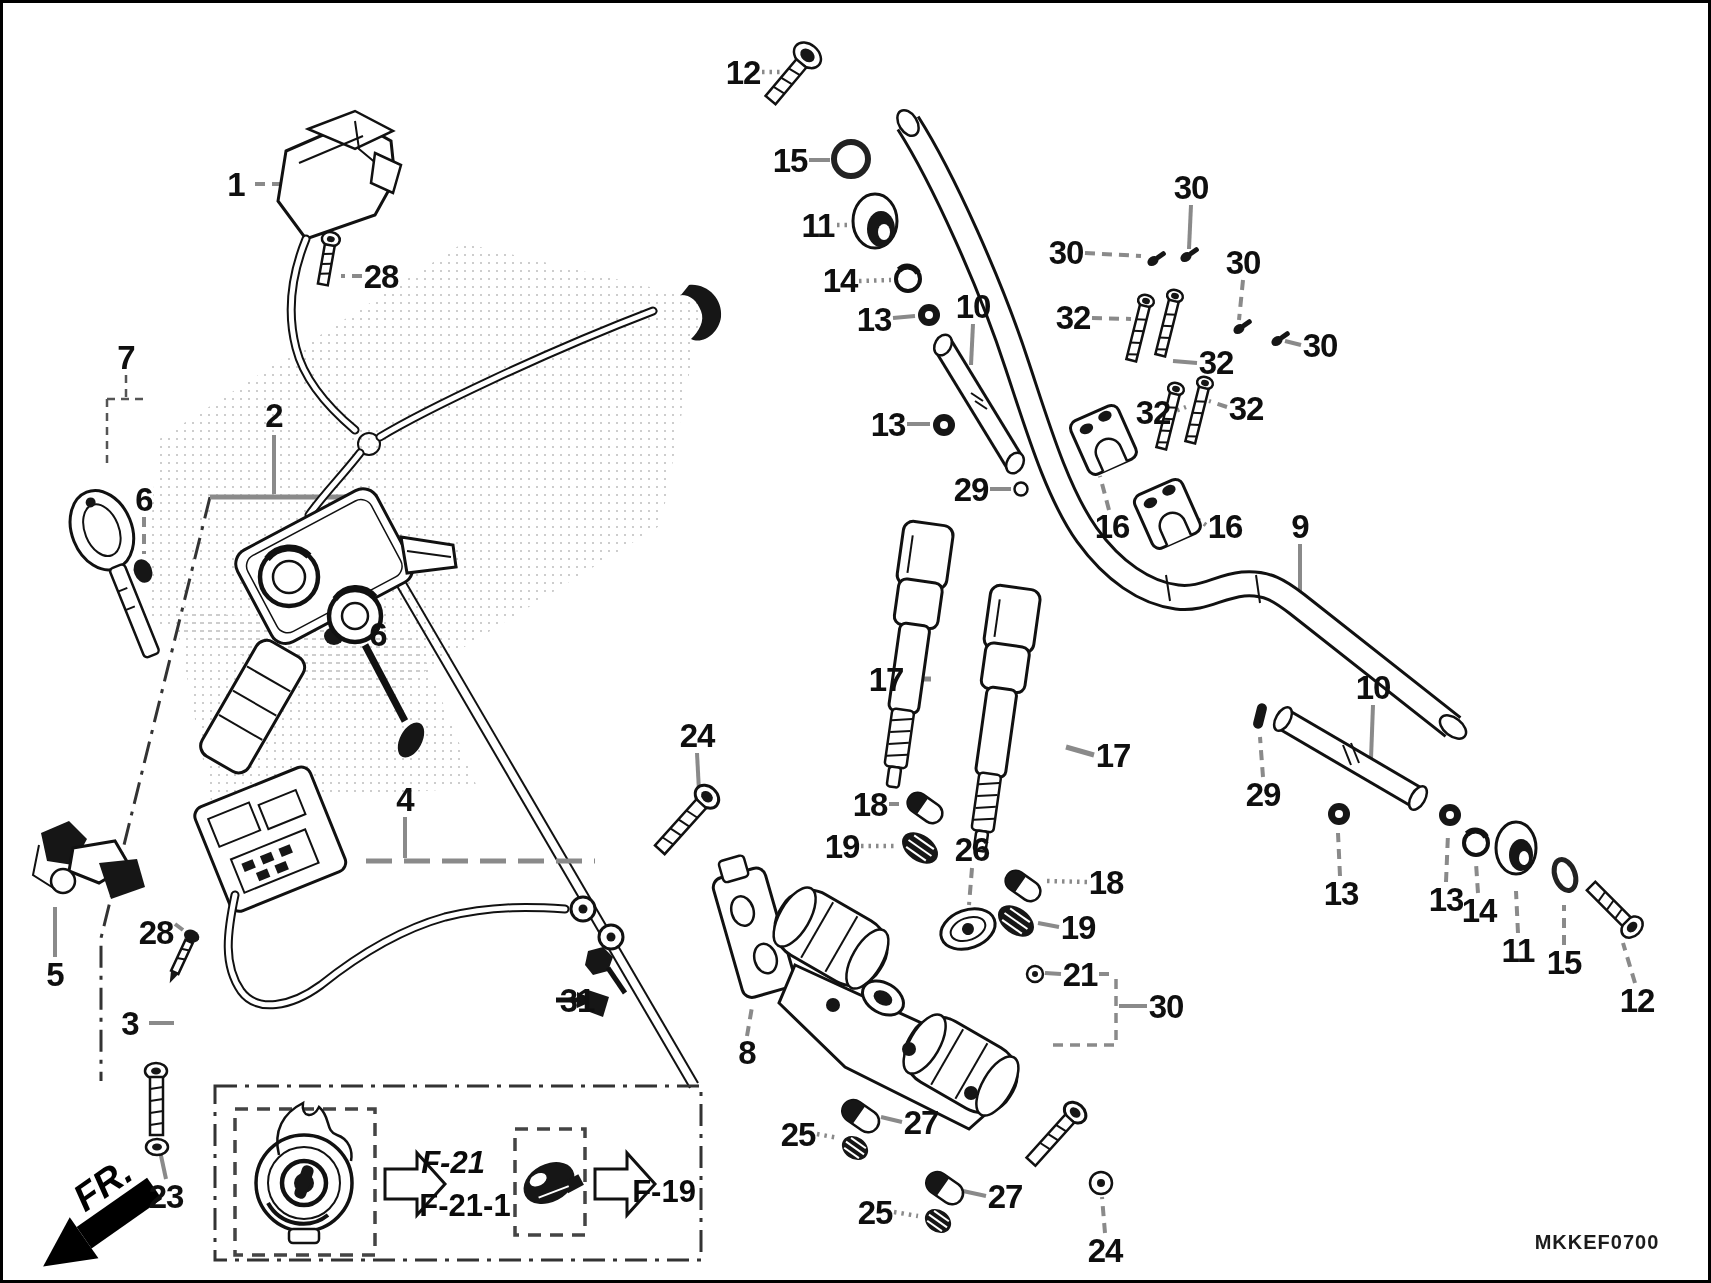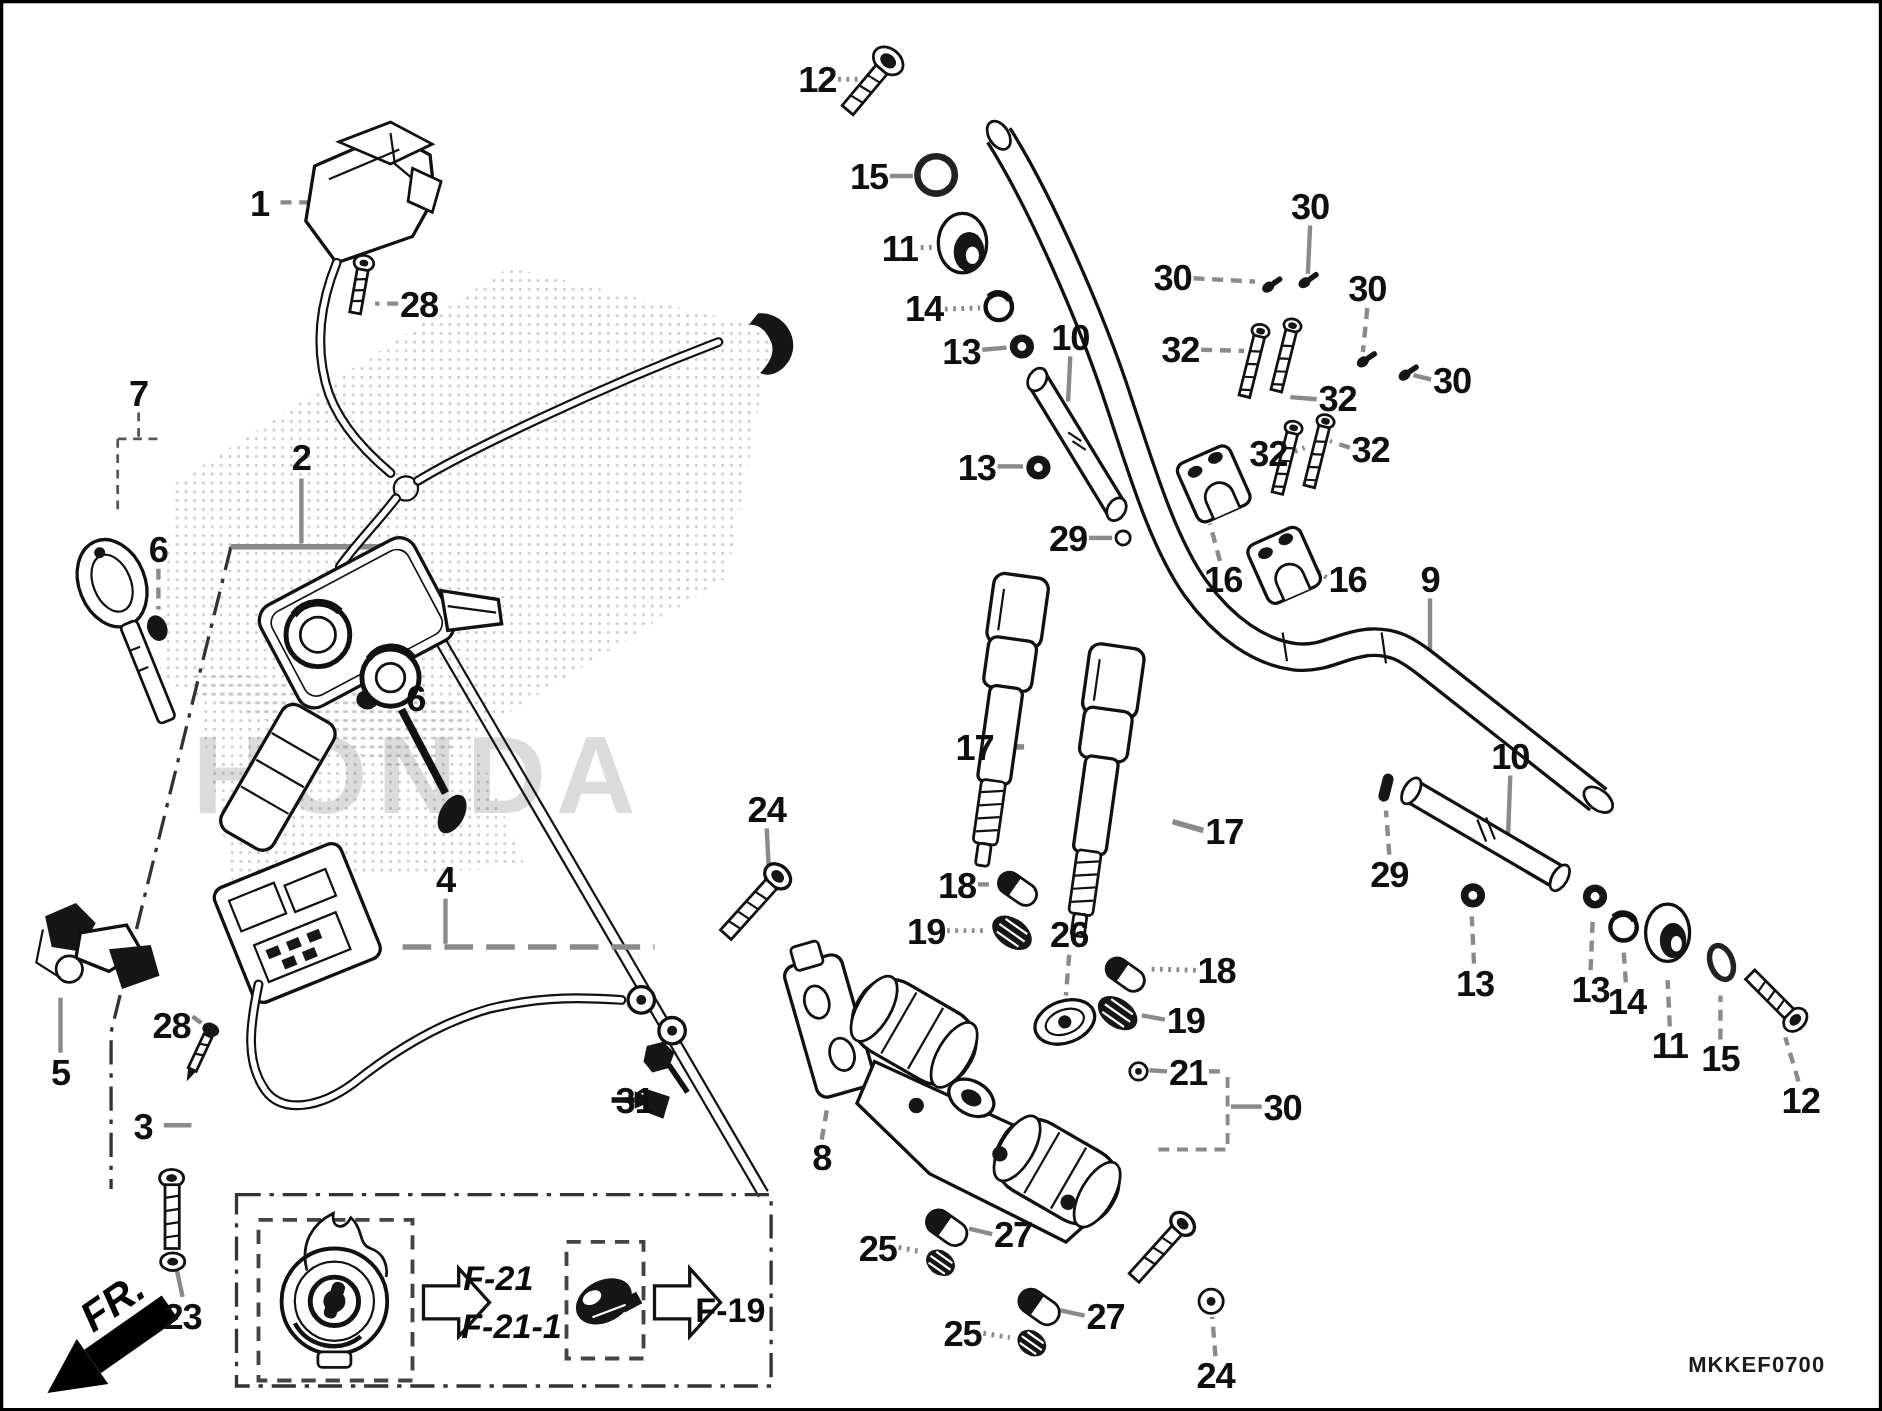--- a/index.html
+++ b/index.html
@@ -63,21 +63,20 @@
     position:absolute;left:1594px;top:1239px;z-index:4;
     transform:translate(-50%,-50%);
     font:700 20px "Liberation Sans",sans-serif;color:#1c1c1c;letter-spacing:1px;
   }
 </style>
 </head>
 <body>
 
 <div class="stage">
 
-  <div class="wm">HONDA</div>
   <div class="stipple st1"></div>
   <div class="stipple st2"></div>
 
   <svg class="art" width="1711" height="1283" viewBox="0 0 1711 1283">
 
     <g>
       <path class="dash" d="M207,494 L98,935 L98,1078"></path>
       <line class="thin" x1="353" y1="494" x2="695" y2="1080"></line>
       <line class="thin" x1="345" y1="499" x2="687" y2="1085"></line>
       <rect class="dash" x="212" y="1083" width="486" height="174"></rect>
@@ -597,19 +596,19 @@
       <div class="lbl" style="left: 872px; top: 1210px;">25</div>
       <div class="lbl" style="left: 1002px; top: 1194px;">27</div>
       <div class="lbl" style="left: 1102px; top: 1248px;">24</div>
       <div class="lbl" style="left: 52px; top: 972px;">5</div>
       <div class="lbl" style="left: 153px; top: 930px;">28</div>
       <div class="lbl" style="left: 127px; top: 1021px;">3</div>
       <div class="lbl" style="left: 163px; top: 1194px;">23</div>
       <div class="lbl" style="left: 534px; top: 998px; margin-left: 40px;">31</div>
       <div class="lbl" style="left: 402px; top: 797px;">4</div>
       <div class="ref" style="left: 450px; top: 1160px; font-style: italic;">F-21</div>
-      <div class="ref" style="left: 462px; top: 1203px; font-style: italic;">F-21-1</div>
+      <div class="ref" style="left: 462px; top: 1203px;">F-21-1</div>
       <div class="ref" style="left: 661px; top: 1189px;">F-19</div>
     </div>
 
   <div class="fr">FR.</div>
   <div class="code">MKKEF0700</div>
 </div>
 
 </body></html>

